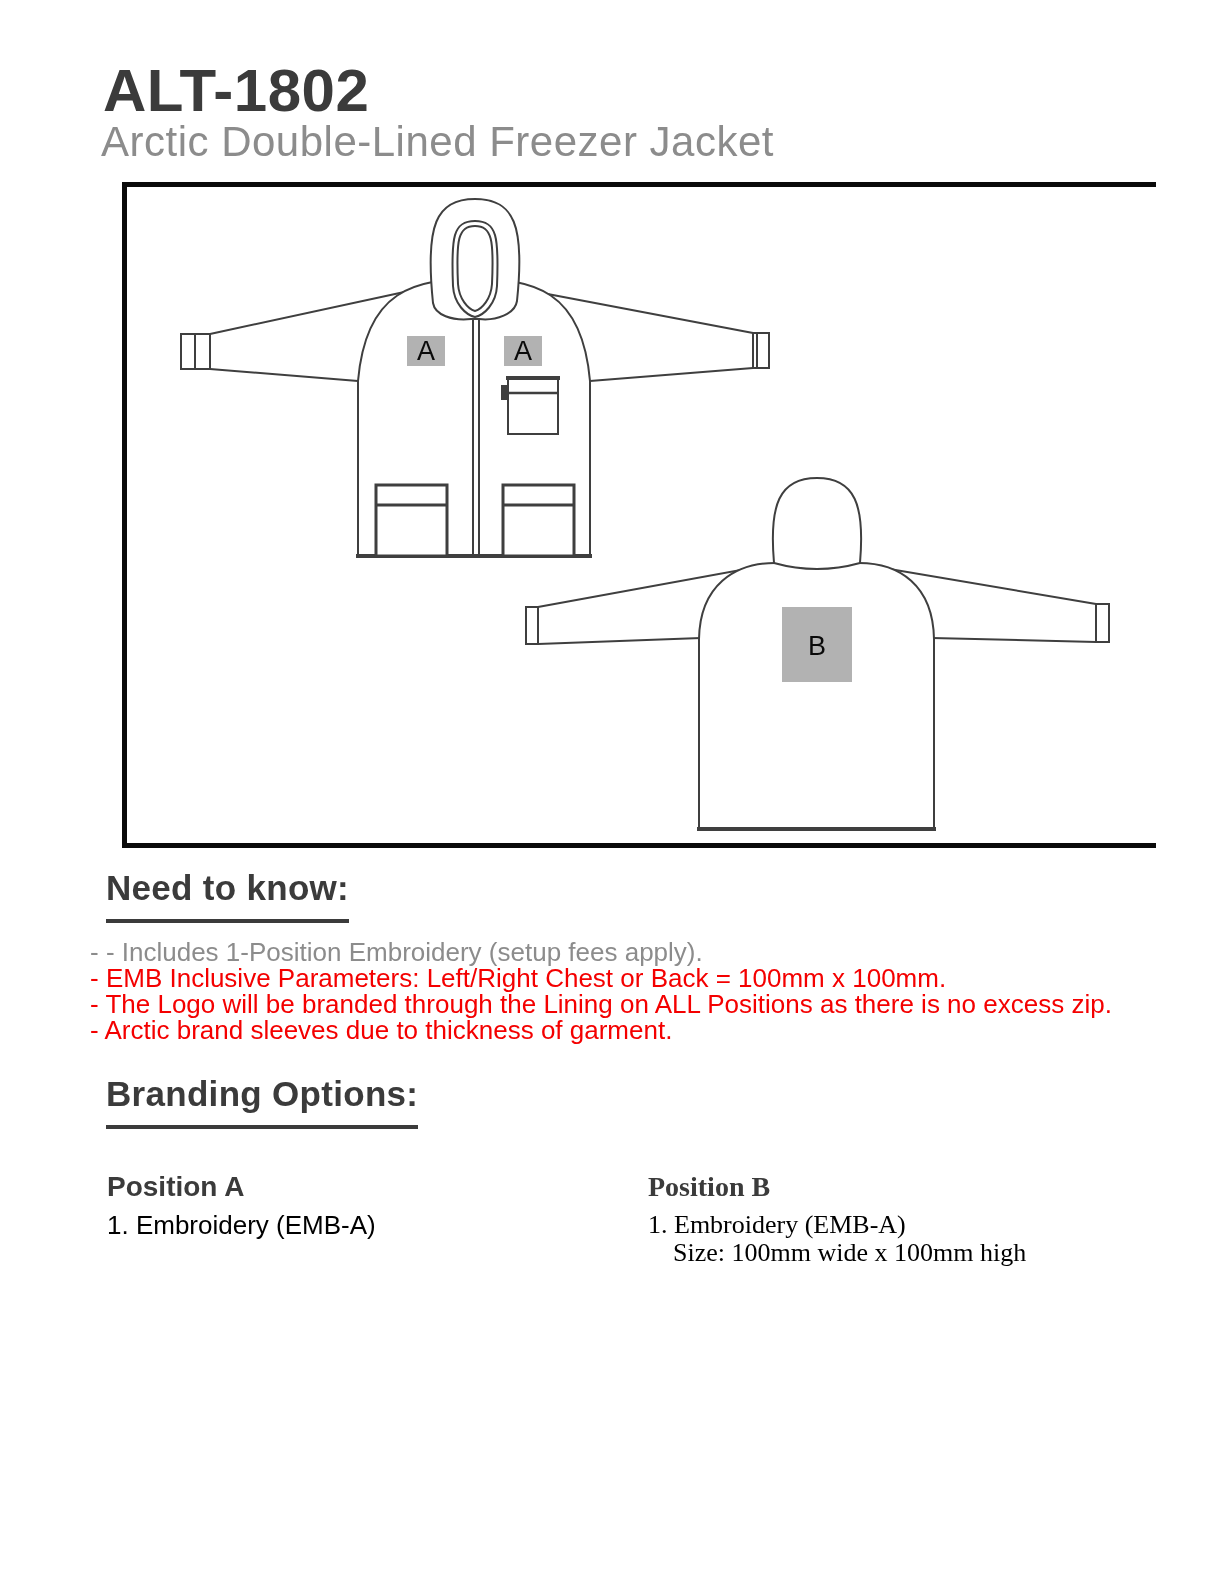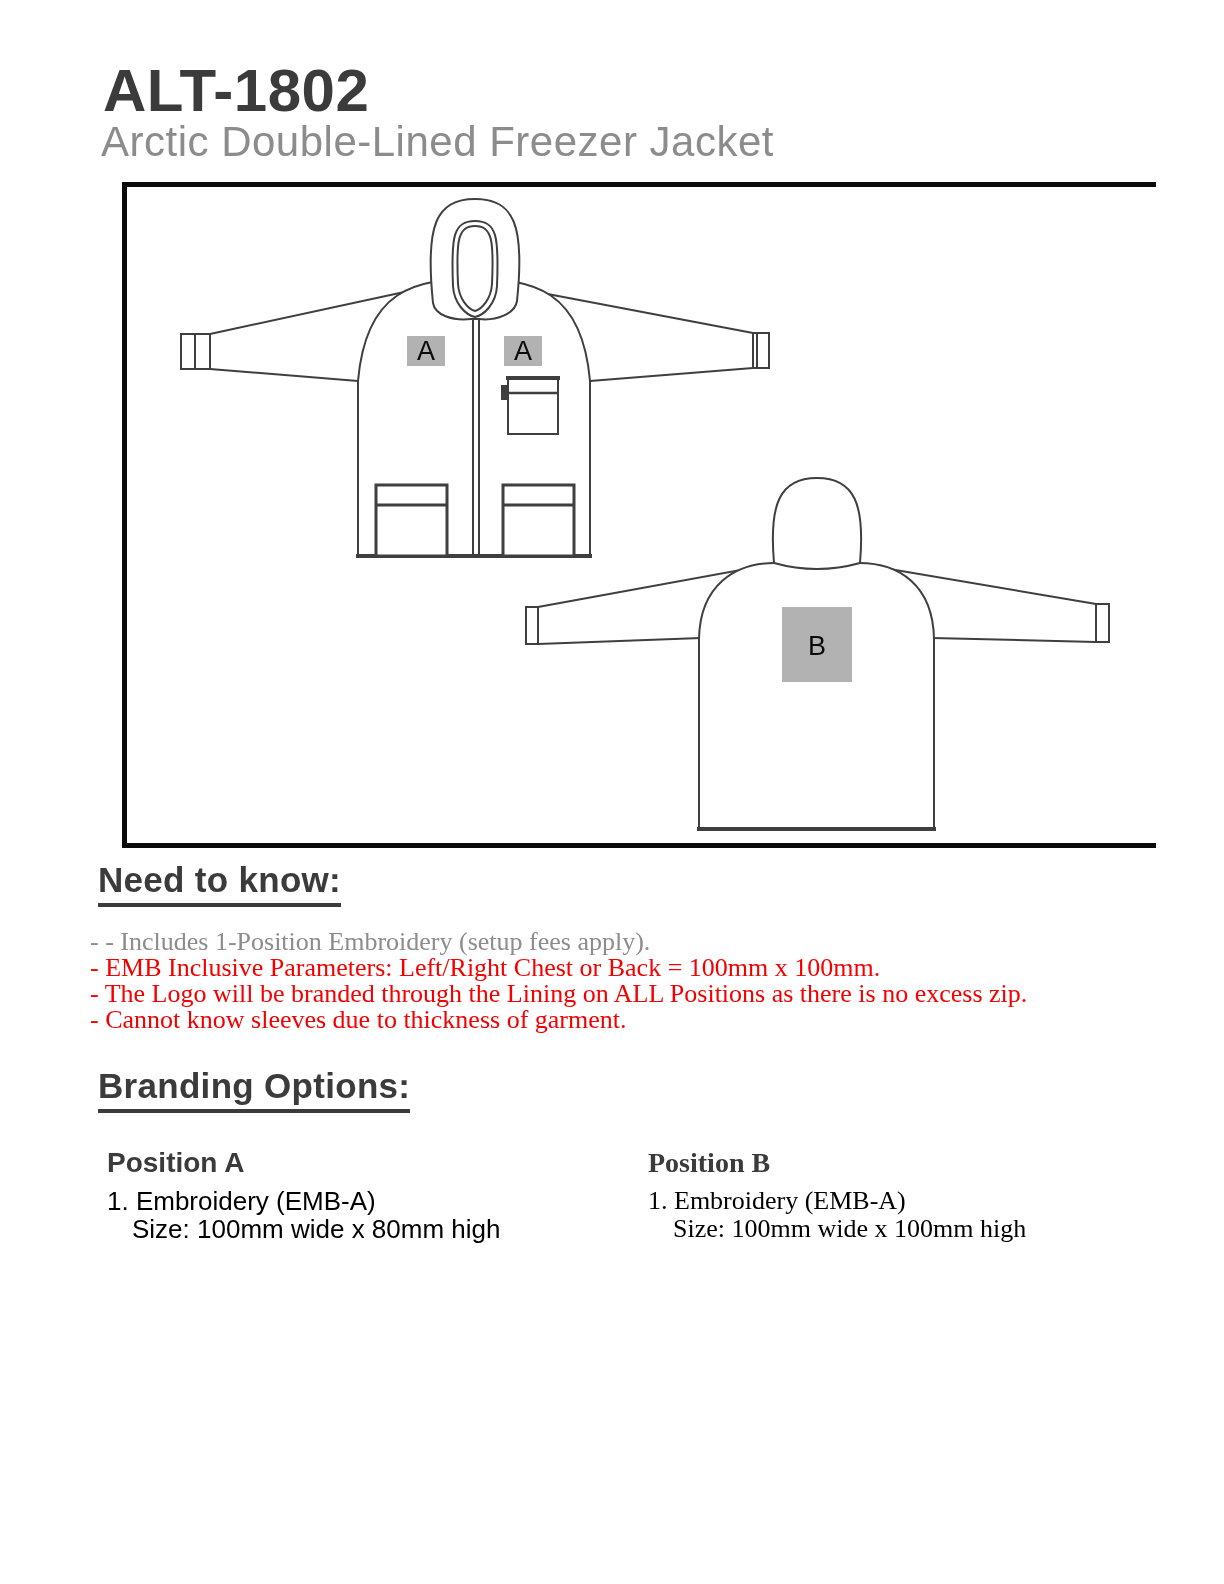--- a/index.html
+++ b/index.html
@@ -20,26 +20,26 @@
   .diagram-box{
     position:absolute;left:122px;top:182px;width:1034px;height:666px;
     box-sizing:border-box;background:#ffffff;
     border-left:5px solid #0a0a0a;border-top:5px solid #0a0a0a;border-bottom:5px solid #0a0a0a;
   }
   .diagram-box svg{position:absolute;left:0;top:0;width:1024px;height:656px;}
   .marker-text{font-family:"Liberation Sans",sans-serif;font-size:27px;fill:#0a0a0a;}
   
   .section{position:absolute;left:90px;}
   .section-heading{
-    display:inline-block;margin:8px;
+    display:inline-block;margin:16px;
     font-size:35px;font-weight:bold;color:#3b3b3b;
-    border-bottom:4px solid #3b3b3b;padding-bottom:3px;letter-spacing:.3px;
+    border-bottom:4px solid #3b3b3b;padding-bottom:11px;letter-spacing:.3px;
   }
   .ntk{top:852px;}
-  .ntk-list{margin-top:14px;font-family:Liberation Serif, serif;}
+  .ntk-list{}
   .ntk-line{font-size:26px;line-height:26px;white-space:nowrap;}
   .ntk-line.gray{color:#8c8c8c;}
   .ntk-line.red{color:#f40000;}
   
   .brand{top:1058px;}
   .brand-cols{position:relative;margin-top:26px;width:1060px;}
   .brand-col{position:absolute;top:0;}
   .brand-col.col-a{left:17px;}
   .brand-col.col-b{left:558px;font-family:Liberation Serif, serif;}
   .pos-title{font-size:28px;font-weight:bold;color:#3b3b3b;margin-bottom:8px;}
@@ -113,31 +113,30 @@
     </g>
   </svg>
 </div>
 
 <div class="section ntk">
   <h2 class="section-heading">Need to know:</h2>
   <div class="ntk-list">
     <div class="ntk-line gray">- - Includes 1-Position Embroidery (setup fees apply).</div>
     <div class="ntk-line red">- EMB Inclusive Parameters: Left/Right Chest or Back = 100mm x 100mm.</div>
     <div class="ntk-line red">- The Logo will be branded through the Lining on ALL Positions as there is no excess zip.</div>
-    <div class="ntk-line red">- Cannot know sleeves due to thickness of garment.</div>
+    <div class="ntk-line red">- Arctic brand sleeves due to thickness of garment.</div>
   </div>
 </div>
 
 <div class="section brand">
   <h2 class="section-heading">Branding Options:</h2>
   <div class="brand-cols">
     <div class="brand-col col-a">
       <div class="pos-title">Position A</div>
       <div class="pos-line">1. Embroidery (EMB-A)</div>
-      <div class="pos-line pos-size">Size: 100mm wide x 80mm high</div>
     </div>
     <div class="brand-col col-b">
       <div class="pos-title">Position B</div>
       <div class="pos-line">1. Embroidery (EMB-A)</div>
       <div class="pos-line pos-size">Size: 100mm wide x 100mm high</div>
     </div>
   </div>
 </div>
 
 </body></html>

